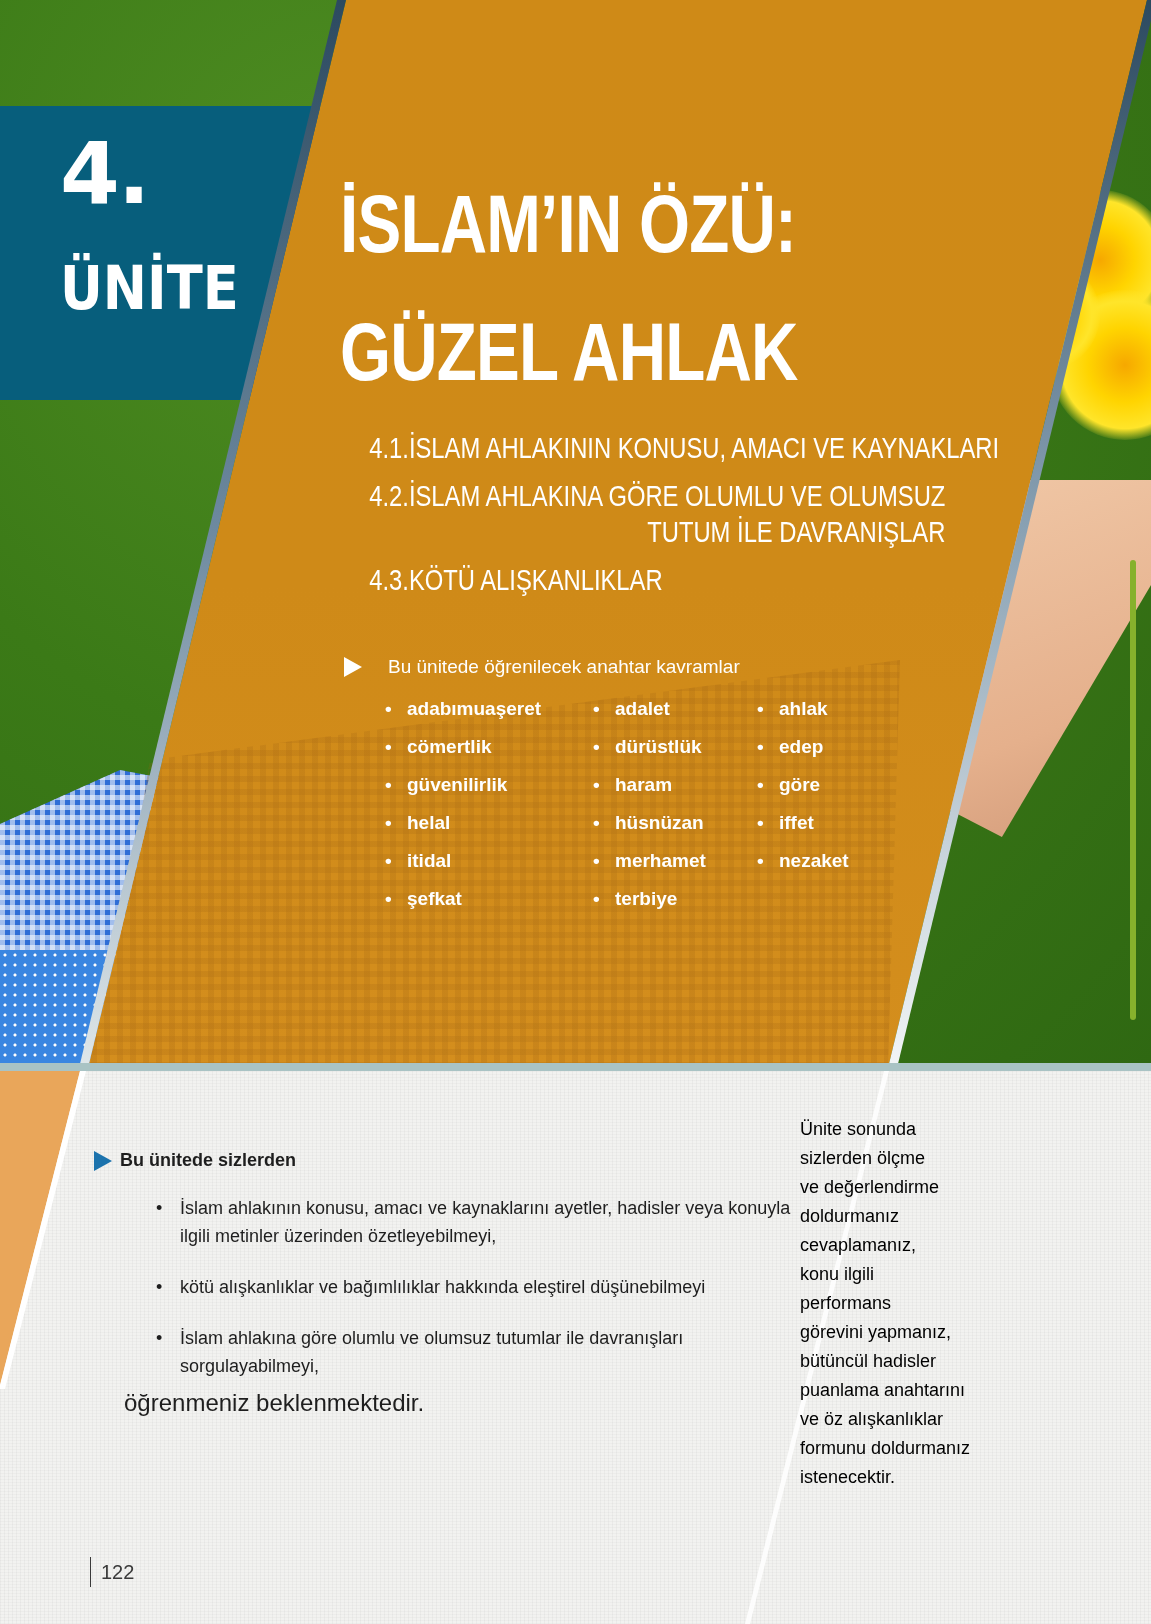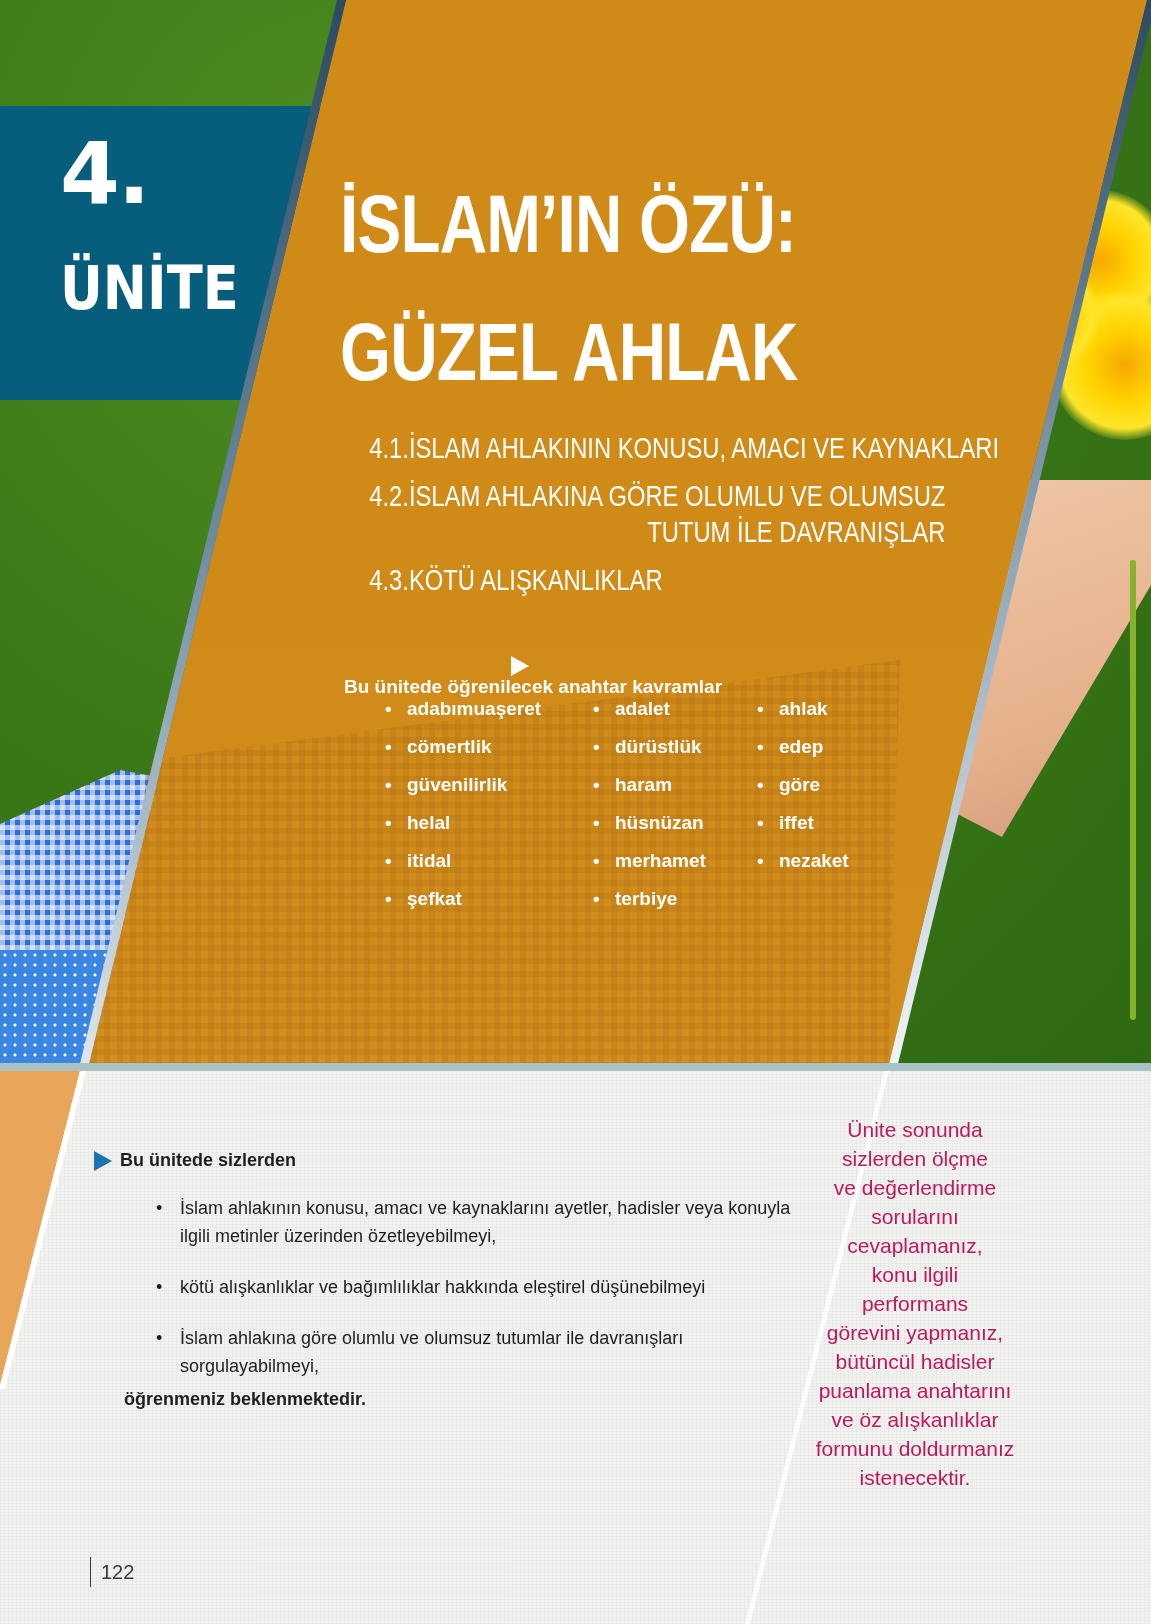--- a/index.html
+++ b/index.html
@@ -49,22 +49,22 @@
 
   .title { position: absolute; left: 340px; top: 160px; color: #fff; font-family: "Liberation Sans", sans-serif;
           font-weight: bold; font-size: 82px; line-height: 128px; letter-spacing: -1px;
           transform: scaleX(0.80); transform-origin: left top; white-space: nowrap; }
 
   .toc { position: absolute; left: 340px; top: 430px; color: #fff; font-family: "Liberation Sans", sans-serif; text-align: right; }
   .toc-item { display: flex; font-size: 29px; line-height: 36px; margin-bottom: 12px;
           transform: scaleX(0.82); transform-origin: left; white-space: nowrap; }
   .toc-num { width: 84px; flex: none; }
 
-  .kw-head { position: absolute; left: 344px; top: 656px; color: #fff; font-weight: bold; font-size: 19px;
-          display: flex; align-items: center; flex-direction: column; }
+  .kw-head { position: absolute; left: 344px; top: 656px; color: #fff; font-weight: normal; font-size: 19px;
+          display: flex; align-items: center; }
   .kw-head .tri { width: 0; height: 0; border-left: 18px solid #fff; border-top: 10px solid transparent;
           border-bottom: 10px solid transparent; margin-right: 26px; }
   .kw-grid { position: absolute; left: 385px; top: 697px; color: #fff; font-weight: bold; font-size: 19px; }
   .kw-col { position: absolute; top: 0; width: 200px; }
   .kw-item { height: 38px; line-height: 24px; display: flex; }
   .kw-item .dot { width: 22px; flex: none; }
 
   
   .divider-band { position: absolute; left: 0; top: 1063px; width: 1151px; height: 8px; background: #a9c3c4; }
   .paper { position: absolute; left: 0; top: 1071px; width: 1151px; height: 553px;
@@ -79,24 +79,24 @@
   .slash { position: absolute; left: 0; top: 1071px; width: 1151px; height: 553px; background: rgba(255,255,255,0.85);
           clip-path: polygon(884px 0, 889px 0, 750px 553px, 745px 553px); }
 
   .goals { position: absolute; left: 94px; top: 1150px; width: 700px; color: #1e1e1e; font-family: "Liberation Sans", sans-serif; }
   .goals-head { display: flex; align-items: center; font-weight: bold; font-size: 18px; margin-bottom: 8px; }
   .goals-head .tri { width: 0; height: 0; border-left: 18px solid #1c73ad; border-top: 10px solid transparent;
           border-bottom: 10px solid transparent; margin-right: 8px; }
   .goals-list { list-style: none; padding-left: 62px; }
   .goals-list li { position: relative; padding-left: 24px; font-size: 18px; line-height: 28px; margin-bottom: 8px; margin-top: 23px; }
   .goals-list li::before { content: "•"; position: absolute; left: 0; top: 0; }
-  .goals-foot { margin-top: 9px; padding-left: 30px; font-weight: bold; font-size: 18px; }
-
-  .side-note { position: absolute; left: 800px; top: 1115px; width: 230px; text-align: center; color: #be185d;
-          font-size: 21px; line-height: 29px; }
+  .goals-foot { margin-top: 9px; padding-left: 30px; font-weight: normal; font-size: 24px; }
+
+  .side-note { position: absolute; left: 800px; top: 1115px; width: 230px; text-align: left; color: #000000;
+          font-size: 18px; line-height: 29px; }
 
   .page-num { position: absolute; left: 90px; top: 1557px; display: flex; align-items: center; color: #3a3a3a; font-size: 20px; }
   .page-num .bar { width: 1px; height: 30px; background: #3a3a3a; margin-right: 10px; }
 </style>
 </head>
 <body>
 
 <div class="hero">
   <div class="photo-left-shirt"></div>
   <div class="photo-left-sleeve"></div>
@@ -238,21 +238,21 @@
     <li>kötü alışkanlıklar ve bağımlılıklar hakkında eleştirel düşünebilmeyi</li>
     <li>İslam ahlakına göre olumlu ve olumsuz tutumlar ile davranışları sorgulayabilmeyi,</li>
   </ul>
   <div class="goals-foot">öğrenmeniz beklenmektedir.</div>
 </div>
 
 <div class="side-note">
   <div>Ünite sonunda</div>
   <div>sizlerden ölçme</div>
   <div>ve değerlendirme</div>
-  <div>sorularını</div>
+  <div>doldurmanız</div>
   <div>cevaplamanız,</div>
   <div>konu ilgili</div>
   <div>performans</div>
   <div>görevini yapmanız,</div>
   <div>bütüncül hadisler</div>
   <div>puanlama anahtarını</div>
   <div>ve öz alışkanlıklar</div>
   <div>formunu doldurmanız</div>
   <div>istenecektir.</div>
 </div>

